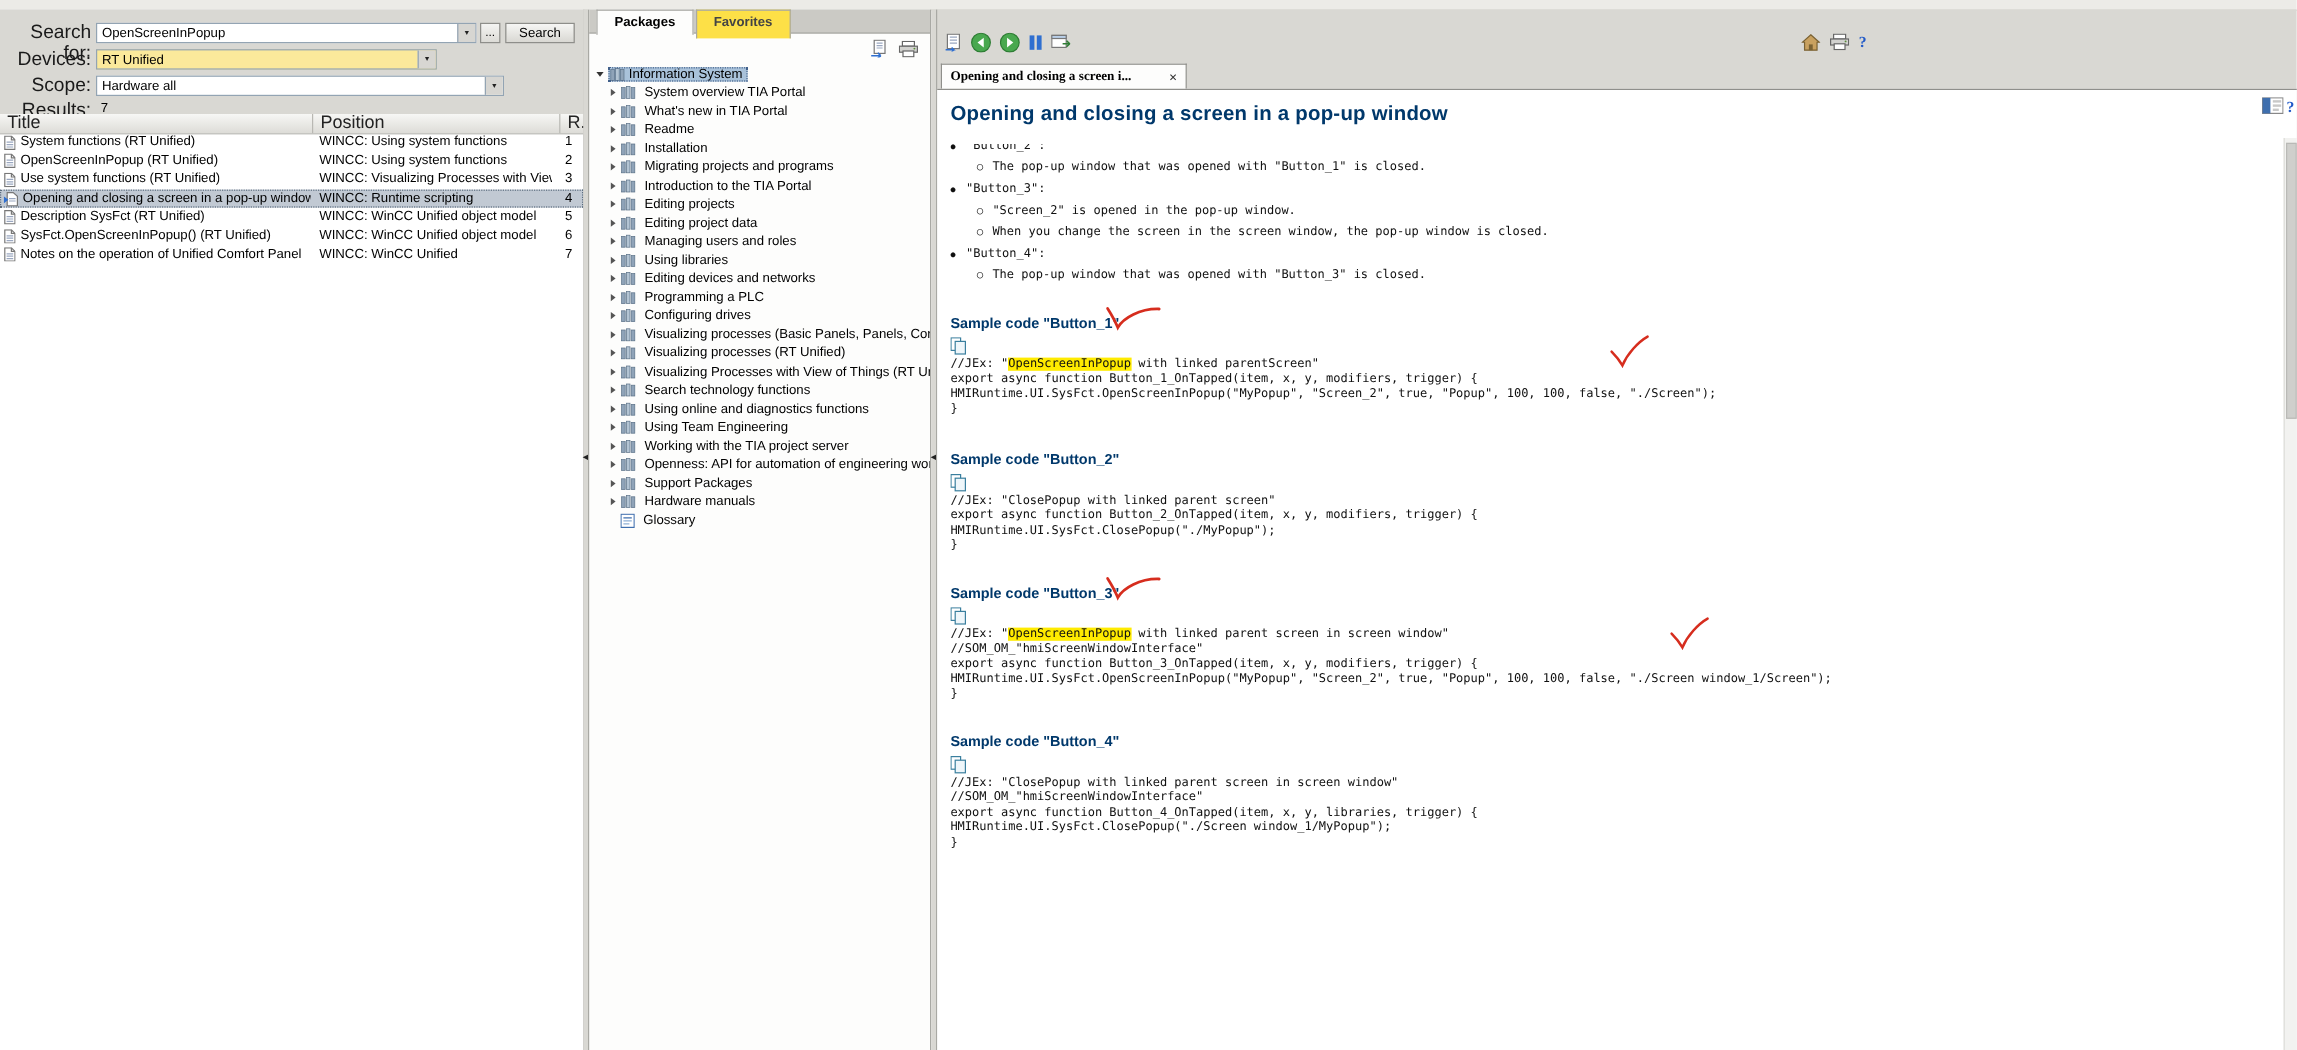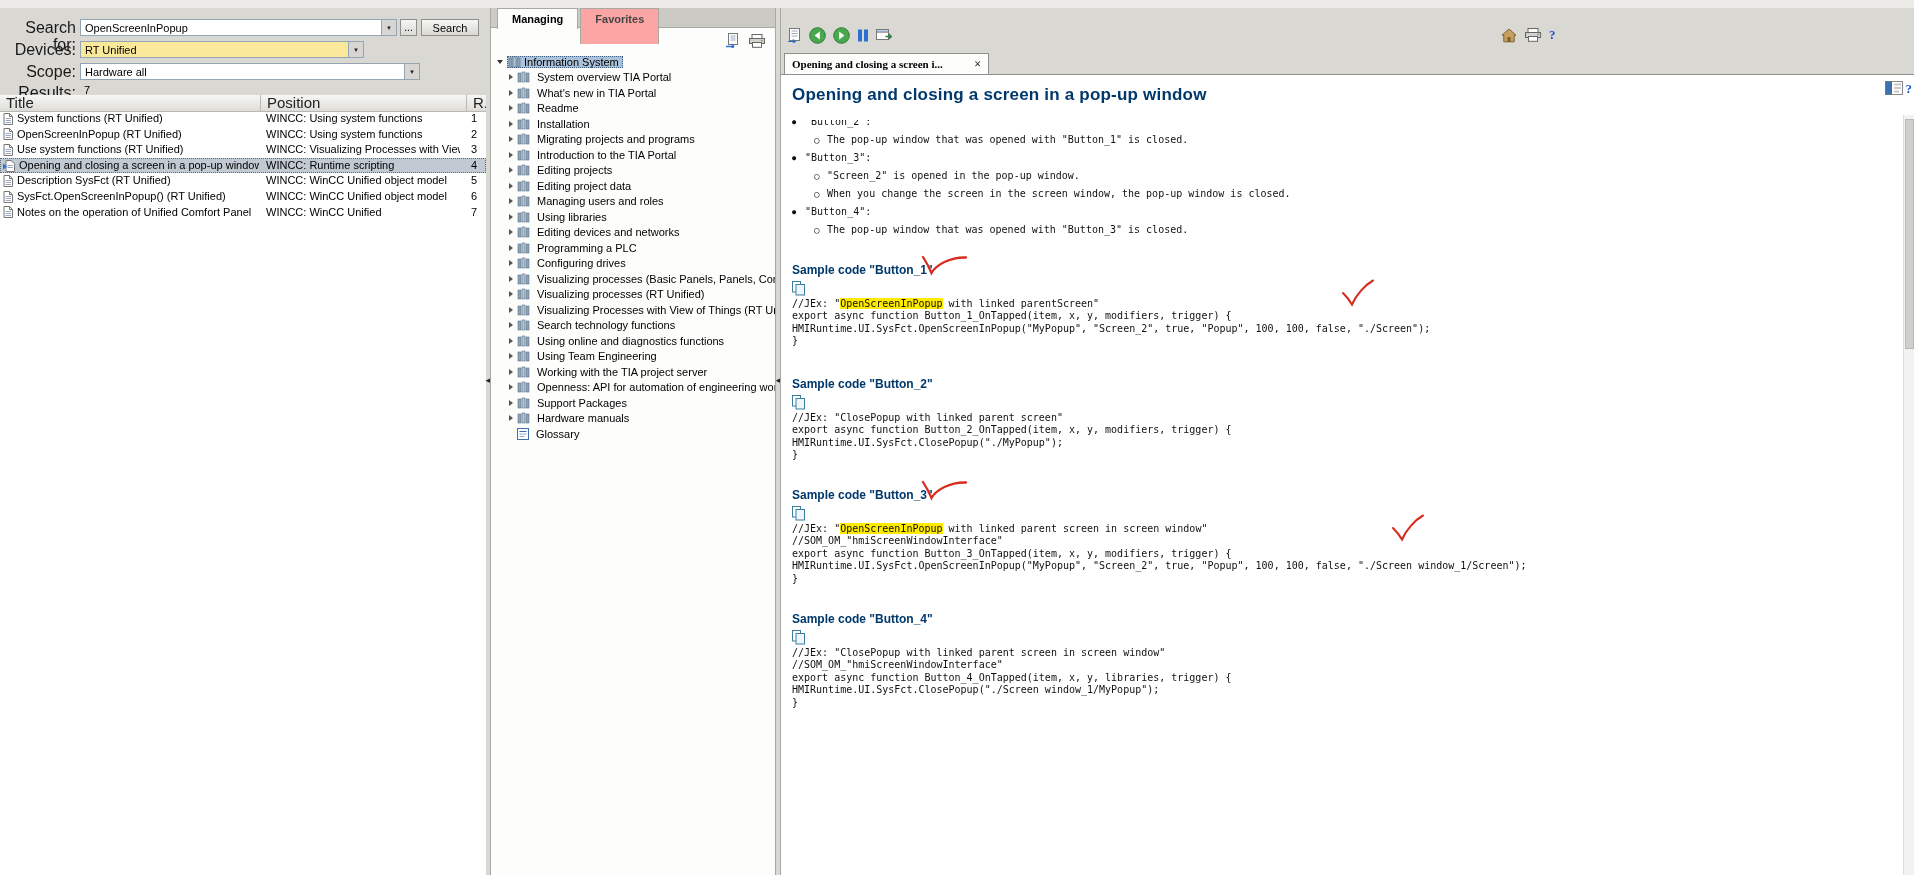--- a/index.html
+++ b/index.html
@@ -35,21 +35,21 @@
   .rrow .c-pos{position:absolute;left:266px;top:0;width:194px;overflow:hidden;height:100%;}
   .rrow .c-rank{position:absolute;left:455px;top:0;width:22px;text-align:right;height:100%;}
   
   .vsplit{position:absolute;top:8px;width:4px;height:867px;background:#d9d8d3;}
   #split1{left:486px;}
   #split2{left:776px;}
   .split-arrow{position:absolute;top:368px;left:-2px;font-size:8px;color:#222;}
   
   #toc-panel{position:absolute;left:490px;top:8px;width:286px;height:867px;background:#fdfdfc;border-left:1px solid #a9a9a4;border-right:1px solid #a9a9a4;box-sizing:border-box;}
   #toc-tabbar{position:absolute;left:0;top:0;width:100%;height:20px;background:#cbcac5;border-bottom:1px solid #a9a9a4;display:flex;padding-left:6px;box-sizing:border-box;}
-  .tab{height:36px;line-height:20px;padding:0 14px;font-size:11px;font-weight:bold;color:#444;background:#fca5a5;border:1px solid #a9a9a4;border-bottom:none;margin-right:2px;box-sizing:border-box;}
+  .tab{height:24px;line-height:20px;padding:0 14px;font-size:11px;font-weight:bold;color:#444;background:#fde047;border:1px solid #a9a9a4;border-bottom:none;margin-right:2px;box-sizing:border-box;}
   .tab.active{background:#fdfdfc;color:#000;height:21px;position:relative;z-index:2;}
   #toc-toolbar{position:absolute;right:10px;top:25px;display:flex;gap:9px;}
   #tree{position:absolute;left:0;top:46px;width:100%;font-size:11px;color:#000;}
   .titem{position:relative;height:15.5px;display:flex;align-items:center;white-space:nowrap;overflow:hidden;}
   .titem .exp{width:0;height:0;border-left:4px solid #555;border-top:3.5px solid transparent;border-bottom:3.5px solid transparent;flex:none;margin-right:4px;}
   .titem .exp.expd{border-left:3.5px solid transparent;border-right:3.5px solid transparent;border-top:4px solid #333;border-bottom:none;}
   .titem .exp.none{border:none;width:4px;}
   .titem .ticon{flex:none;margin-right:4px;display:inline-flex;}
   .titem .tlabel{padding:0 3px;overflow:hidden;}
   .titem.root{padding-left:6px;}
@@ -242,21 +242,21 @@
       </div>
     </div>
 </section>
 
 <div class="vsplit" id="split1">
     <span class="split-arrow">◄</span>
   </div>
 
 <section id="toc-panel">
   <div id="toc-tabbar">
-    <div class="tab active">Managing</div>
+    <div class="tab active">Packages</div>
     <div class="tab">Favorites</div>
   </div>
   <div id="toc-toolbar">
       <span class="ic">
         <svg width="15" height="15" viewBox="0 0 15 15">
           <rect x="3.5" y="0.5" width="9" height="11" fill="#fff" stroke="#777"></rect>
           <line x1="5.5" y1="3" x2="10.5" y2="3" stroke="#9aa7c0"></line>
           <line x1="5.5" y1="5" x2="10.5" y2="5" stroke="#9aa7c0"></line>
           <line x1="5.5" y1="7" x2="10.5" y2="7" stroke="#9aa7c0"></line>
           <path d="M1 13.5h8m0 0l-2.5-2.5M9 13.5L6.5 15.5" stroke="#2f6fd0" fill="none" stroke-width="1.3"></path>

